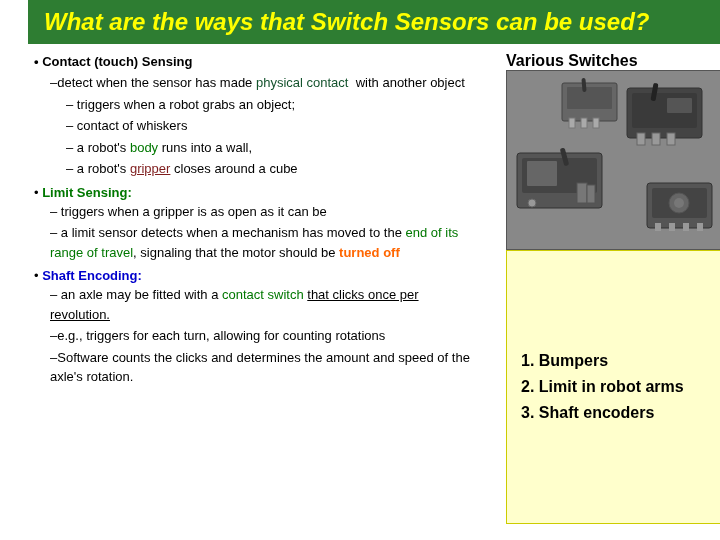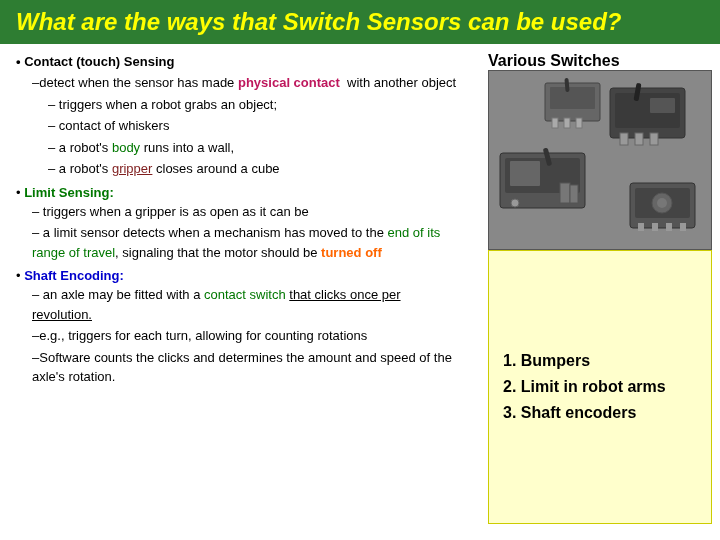--- a/index.html
+++ b/index.html
@@ -9,31 +9,33 @@
       font-family: Arial, sans-serif;
       background: #fff;
       overflow: hidden;
     }
 
     .header {
       background: #2e7d32;
       padding: 8px 16px;
       display: flex;
       align-items: center;
+      margin-left: 28px;
     }
     .header-title {
       color: #ffff00;
       font-size: 24px;
       font-weight: bold;
       font-style: italic;
     }
 
     .content {
       display: flex;
       height: calc(540px - 52px);
+      padding-left: 18px;
     }
 
     .left-panel {
       flex: 0 0 480px;
       padding: 10px 16px;
       font-size: 13px;
       color: #000;
       overflow: hidden;
     }
 
@@ -82,23 +84,22 @@
       margin-bottom: 2px;
       line-height: 1.5;
     }
     .indent2 {
       padding-left: 32px;
       margin-bottom: 2px;
       line-height: 1.5;
     }
 
     .highlight-green {
-      color: #be185d;
+      color: #14532d;
       text-decoration: none;
-      font-weight: bold;
     }
     .underline {
       text-decoration: underline;
     }
 
     .section-limit {
       color: #007700;
       font-weight: bold;
       text-align: right;
     }

